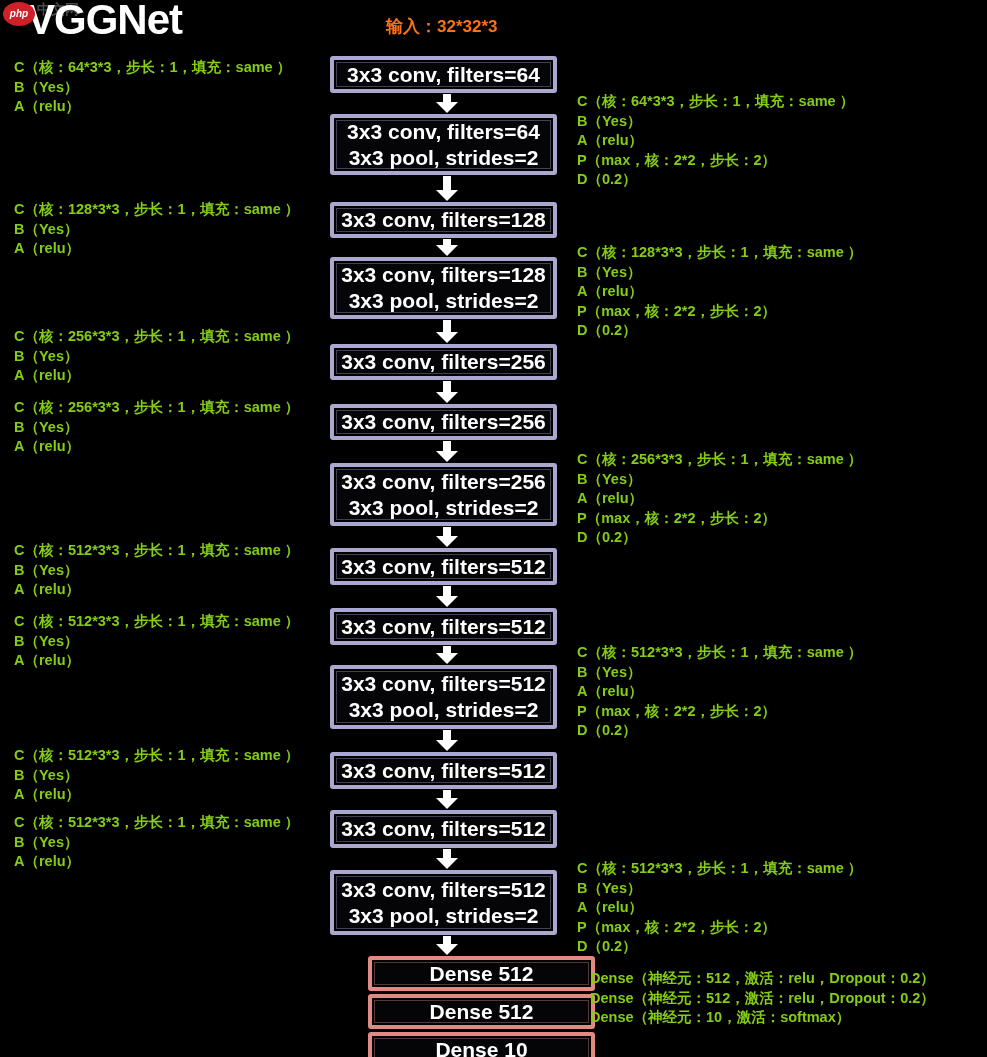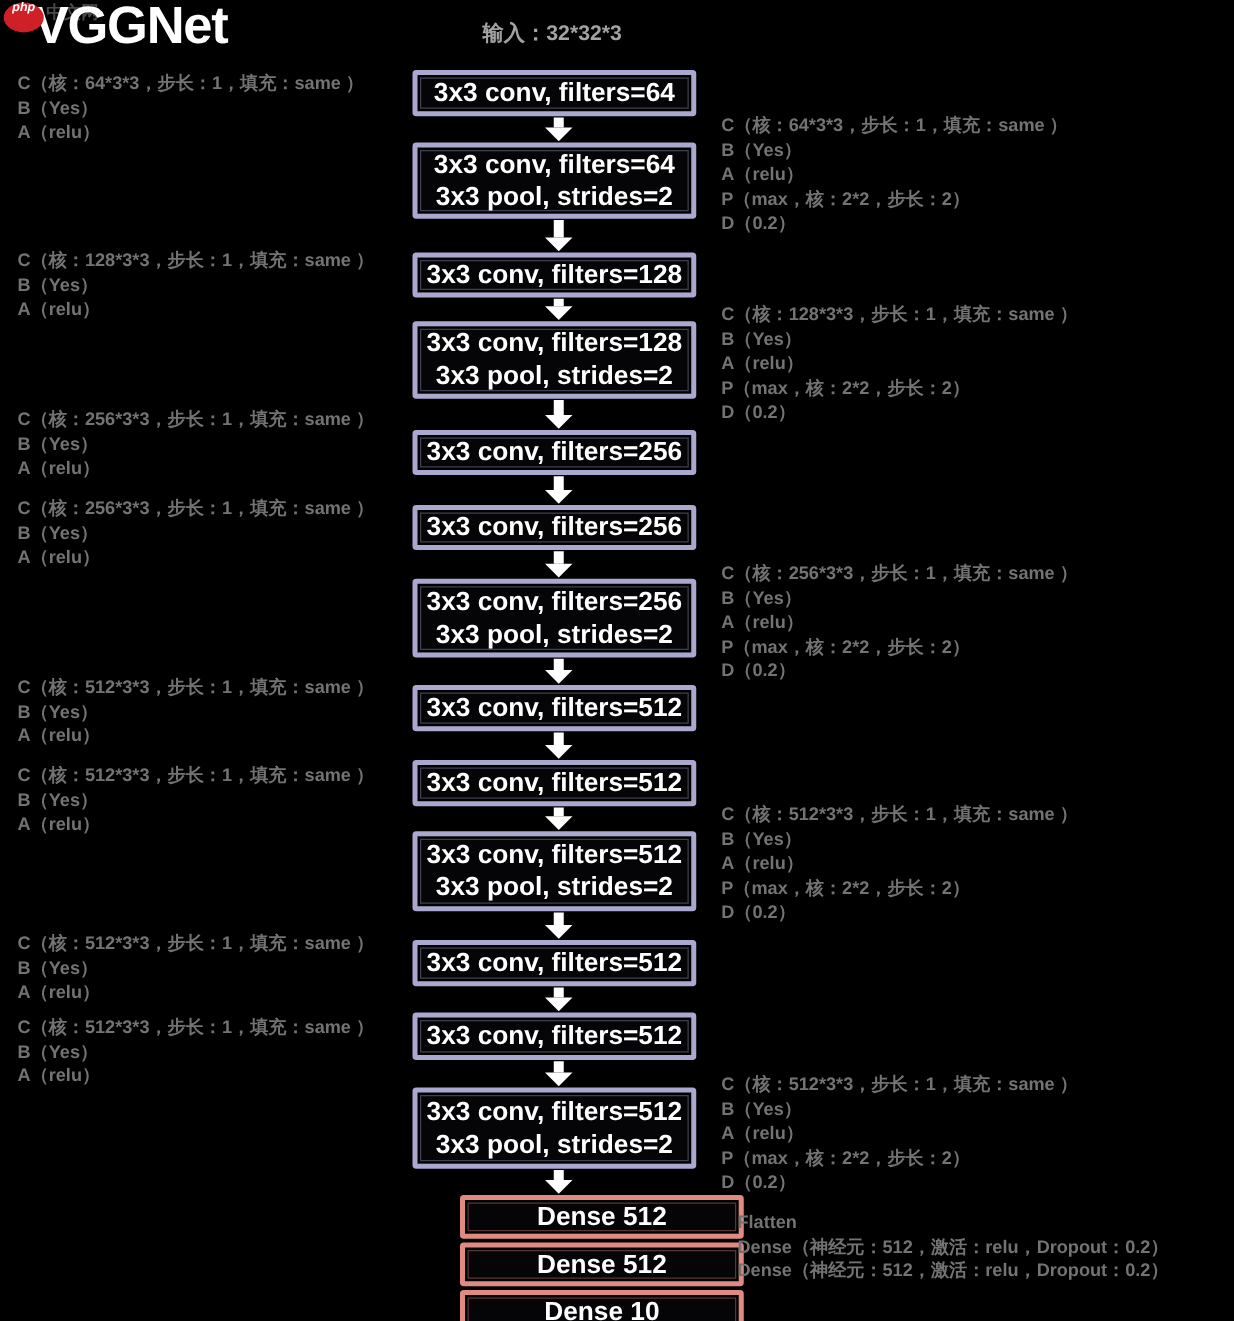--- a/index.html
+++ b/index.html
@@ -2,42 +2,42 @@
 <html><head>
 <meta charset="utf-8">
 <style>
   html,body{margin:0;padding:0;background:#000;}
   .canvas{
     position:relative;width:987px;height:1057px;background:#000;overflow:hidden;
     font-family:"Liberation Sans","DejaVu Sans",sans-serif;
   }
   
   .logo{position:absolute;left:3px;top:2px;width:32px;height:24px;background:#cf2028;
-        border-radius:50%;display:flex;align-items:flex-start;justify-content:center;z-index:3;}
+        border-radius:50%;display:flex;align-items:center;justify-content:center;z-index:3;}
   .logo span{color:#fff;font-style:italic;font-weight:bold;font-size:10px;line-height:10px;}
   .logo-suffix{position:absolute;left:37px;top:1px;color:#4a4a4a;font-size:14px;font-weight:bold;z-index:1;}
   
   .title{position:absolute;left:27px;top:-4px;color:#fff;font-size:42px;font-weight:bold;
          letter-spacing:-1px;z-index:2;}
   
-  .input-label{position:absolute;left:386px;top:15px;color:#a3a3a3;font-size:17px;font-weight:bold;}
+  .input-label{position:absolute;left:386px;top:15px;color:#f97316;font-size:17px;font-weight:bold;}
   
   .box{position:absolute;left:330px;width:227px;background:#050507;border:4px solid #aba8d0;
        border-radius:3px;box-sizing:border-box;display:flex;flex-direction:column;
        justify-content:center;align-items:center;
        box-shadow:inset 0 0 0 2px #000, inset 0 0 0 3px rgba(140,138,175,.45);}
   .box.dense{border-color:#df8b84;box-shadow:inset 0 0 0 2px #000, inset 0 0 0 3px rgba(190,115,110,.45);margin-left:38px;}
   .box-line{color:#fff;font-weight:bold;font-size:21px;line-height:26px;white-space:nowrap;}
   
   .arrow{position:absolute;left:434px;width:26px;}
   .arrow::before{content:"";position:absolute;left:9px;top:0;width:8px;height:calc(100% - 11px);background:#fff;}
   .arrow::after{content:"";position:absolute;left:2px;bottom:0;width:0;height:0;
                 border-left:11px solid transparent;border-right:11px solid transparent;border-top:11px solid #fff;}
   
-  .note{position:absolute;color:#737373;font-weight:bold;font-size:14.5px;line-height:19.5px;}
+  .note{position:absolute;color:#84cc16;font-weight:bold;font-size:14.5px;line-height:19.5px;}
   .note-line{white-space:nowrap;}
 </style>
 </head>
 <body>
 
 <div class="canvas">
   <div class="logo-suffix">中文网</div>
   <div class="logo">
     <span>php</span>
   </div>
@@ -179,18 +179,18 @@
         <div class="note-line">D（0.2）</div>
       </div>
       <div class="note" style="left: 577px; top: 859px; line-height: 19.5px;">
         <div class="note-line">C（核：512*3*3，步长：1，填充：same ）</div>
         <div class="note-line">B（Yes）</div>
         <div class="note-line">A（relu）</div>
         <div class="note-line">P（max，核：2*2，步长：2）</div>
         <div class="note-line">D（0.2）</div>
       </div>
       <div class="note" style="left: 590px; top: 969px; line-height: 19.5px;">
-        <div class="note-line">Flatten</div>
         <div class="note-line">Dense（神经元：512，激活：relu，Dropout：0.2）</div>
         <div class="note-line">Dense（神经元：512，激活：relu，Dropout：0.2）</div>
+        <div class="note-line">Dense（神经元：10，激活：softmax）</div>
       </div>
     </div>
 </div>
 
 </body></html>

